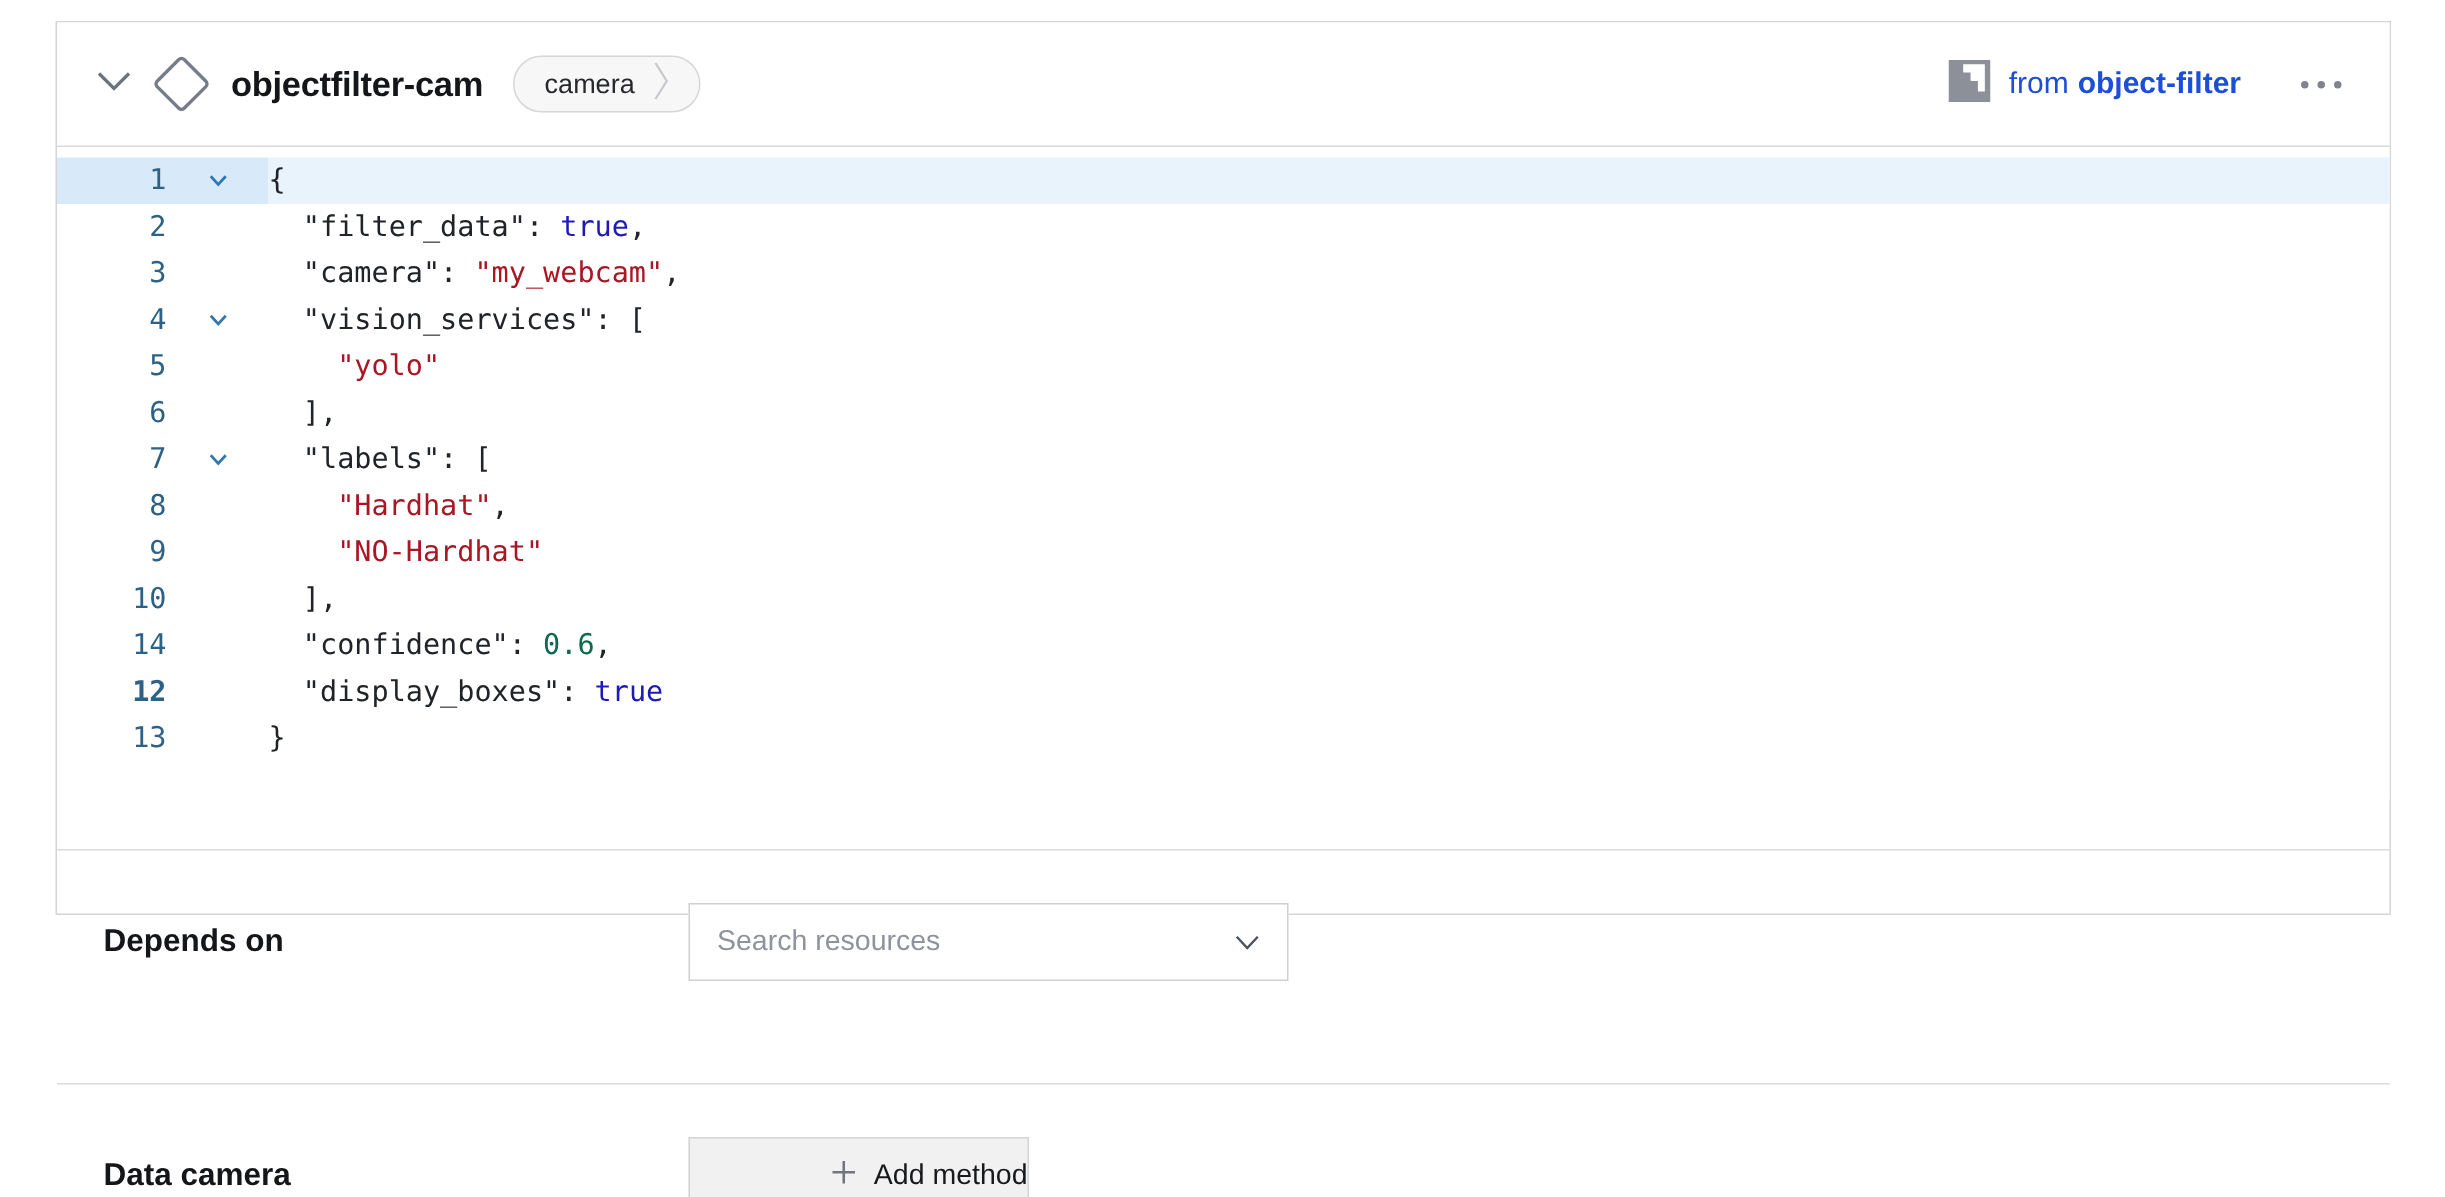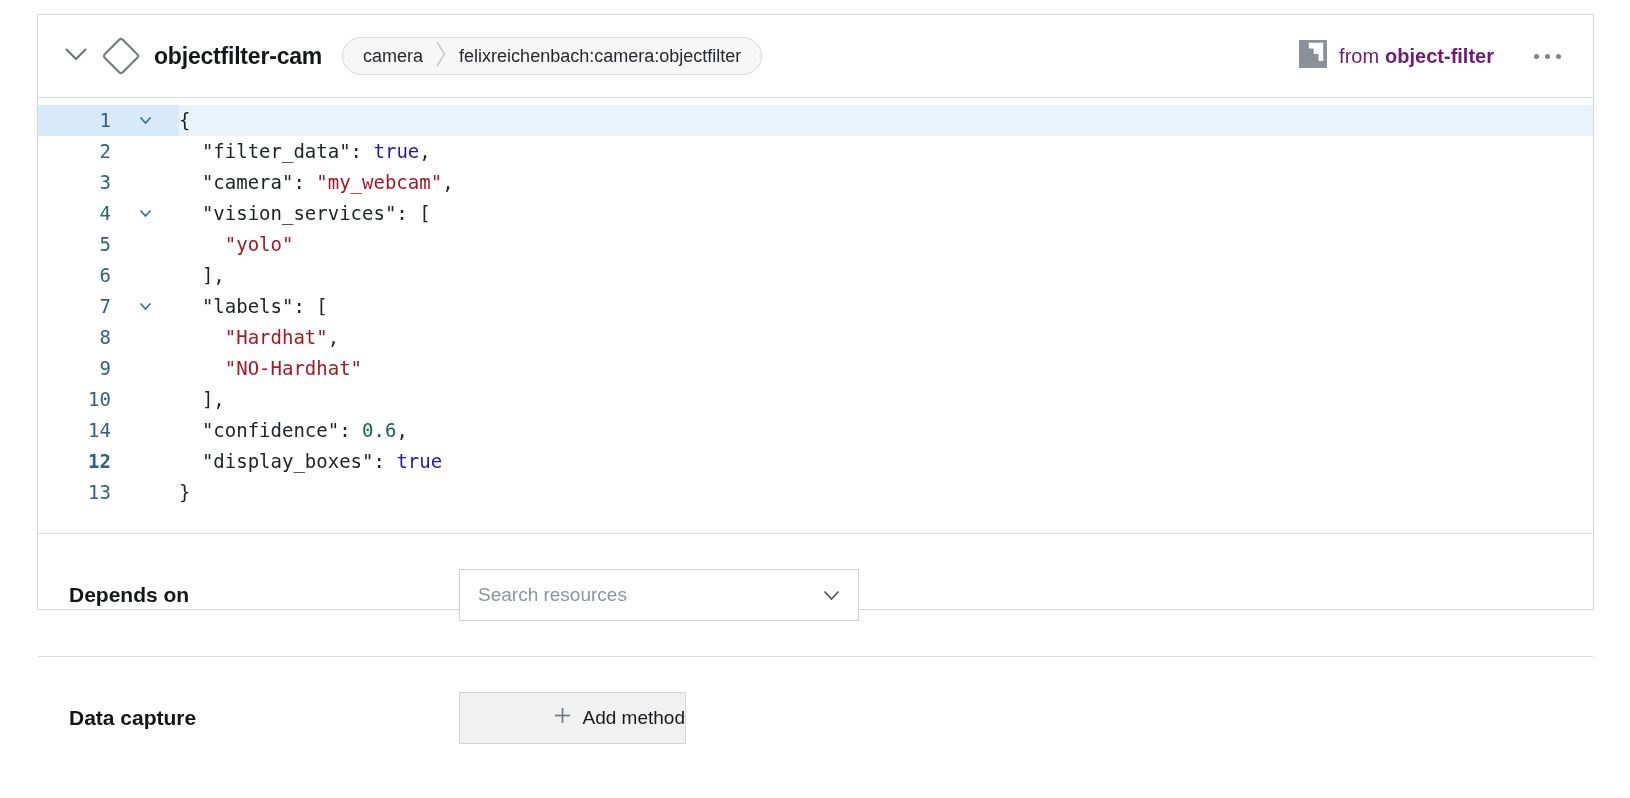--- a/index.html
+++ b/index.html
@@ -11,35 +11,35 @@
   
   .hdr { height:83px; display:flex; align-items:center; padding:0 30px 0 25px;
          border-bottom:1px solid #d7d8da; background:#fff; }
   .collapse-btn { width:26px; height:26px; display:flex; align-items:center; justify-content:center; cursor:pointer; }
   .diamond-wrap { margin-left:12px; width:40px; height:40px; display:flex; align-items:center; justify-content:center; }
   .title { margin-left:13px; font-size:23px; font-weight:bold; color:#141619; letter-spacing:-0.2px; }
   .pill { margin-left:20px; height:38px; border:1.5px solid #d6d7da; background:#f7f7f8;
           border-radius:19px; display:flex; align-items:center; padding:0 20px; gap:13px;
           font-size:18px; color:#26282b; white-space:nowrap; }
   .hdr-right { margin-left:auto; display:flex; align-items:center; }
-  .from-text { font-size:20px; color:#701a75; margin-left:12px; }
+  .from-text { font-size:20px; color:#1d4ed8; margin-left:12px; }
   .from-text b { margin-left:6px; }
   .menu-btn { margin-left:38px; display:flex; gap:6px; align-items:center; cursor:pointer; padding:6px 2px; }
   .menu-btn i { width:5px; height:5px; border-radius:50%; background:#7e848d; display:block; }
 
   
   .editor { padding:7px 0 25px 0; background:#fff; }
   .code-line { display:flex; height:31px; font-family:"DejaVu Sans Mono", monospace; font-size:19px; }
   .gut { width:141px; flex:none; display:flex; height:31px; }
   .ln { width:73px; text-align:right; line-height:31px; flex:none; }
   .fold { width:68px; flex:none; display:flex; align-items:center; justify-content:center; }
   .codetxt { flex:1; white-space:pre; line-height:31px; }
 
   
-  .sec { height:123px; border-top:1px solid #dadbde; display:flex; align-items:center; padding-left:31px; }
+  .sec { height:123px; border-top:1px solid #dadbde; display:flex; align-items:center; padding-left:31px;margin-top:33px; }
   .sec-label { width:390px; font-size:21px; font-weight:bold; color:#141619; }
   .dropdown { width:400px; height:52px; border:1px solid #cfd0d4; background:#fff; display:flex;
               align-items:center; padding:12px 18px; cursor:pointer; }
   .dd-placeholder { font-size:19px; color:#8e939e; }
   .dd-chevron { margin-left:auto; display:flex; align-items:center; }
   .add-btn { width:227px; height:52px; background:#f1f1f2; border:1px solid #d3d4d7; display:flex;
              align-items:center; justify-content:flex-end; gap:12px; font-size:19px; color:#17191c; cursor:pointer;
              font-family:"Liberation Sans", sans-serif; }
 </style>
 </head>
@@ -61,21 +61,20 @@
         </svg>
     </div>
     <div class="title">objectfilter-cam</div>
     <div class="pill">
       <span>camera</span>
       <span>
         <svg width="10" height="28" viewBox="0 0 10 28">
             <polyline points="1,2 8.5,14 1,26" fill="none" stroke="#c7c8cc" stroke-width="1.5"></polyline>
           </svg>
       </span>
-      <span>felixreichenbach:camera:objectfilter</span>
     </div>
     <div class="hdr-right">
       <span>
         <svg width="28" height="28" viewBox="0 0 20 20">
           <rect x="0" y="0" width="20" height="20" fill="#8b9099"></rect>
           <path d="M7,2 L17.3,2 L17.3,15 L14,15 L14,10 L10.5,10 L10.5,6 L7,6 Z" fill="#ffffff"></path>
         </svg>
       </span>
       <span class="from-text"><span>from</span><b>object-filter</b></span>
       <div class="menu-btn">
@@ -198,21 +197,21 @@
       <span class="dd-placeholder">Search resources</span>
       <span class="dd-chevron">
         <svg width="17" height="11" viewBox="0 0 17 11">
             <polyline points="1.5,1.5 8.5,9 15.5,1.5" fill="none" stroke="#4d525a" stroke-width="1.6"></polyline>
           </svg>
       </span>
     </div>
   </div>
 
   <div class="sec">
-    <div class="sec-label">Data capture</div>
+    <div class="sec-label">Data camera</div>
     <button class="add-btn">
       <span>
         <svg width="17" height="17" viewBox="0 0 17 17">
             <line x1="8.5" y1="1" x2="8.5" y2="16" stroke="#71767e" stroke-width="1.7"></line>
             <line x1="1" y1="8.5" x2="16" y2="8.5" stroke="#71767e" stroke-width="1.7"></line>
           </svg>
       </span>
       <span>Add method</span>
     </button>
   </div>

